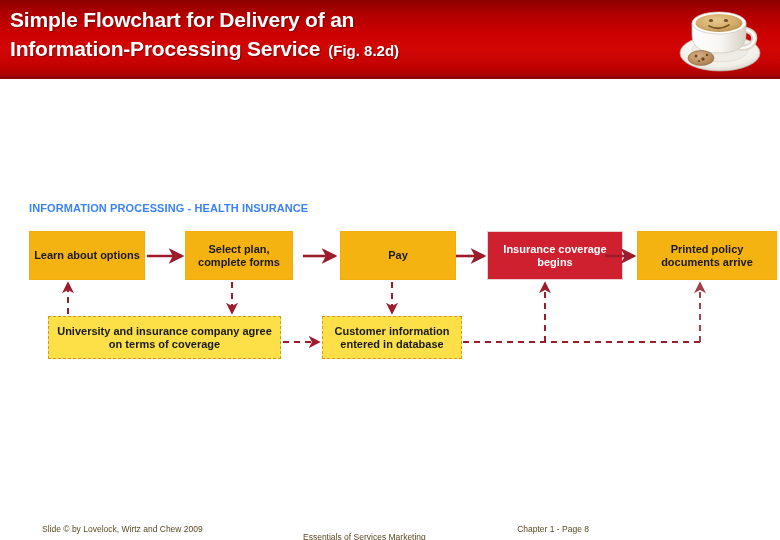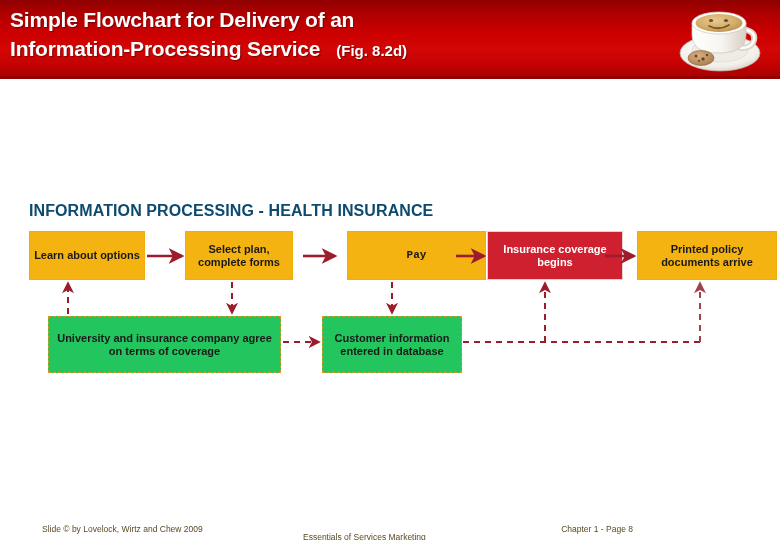--- a/index.html
+++ b/index.html
@@ -69,23 +69,23 @@
     position: absolute;
     left: 0;
     top: 190px;
     width: 780px;
     height: 190px;
   }
   #figure-title {
     position: absolute;
     left: 29px;
     top: 12px;
-    font-size: 16px;
-    font-weight: bold;
-    color: #0c4a6e;
+    font-size: 11px;
+    font-weight: bold;
+    color: #3b82f6;
     letter-spacing: .1px;
     font-stretch: condensed;
     white-space: nowrap;
   }
 
   .node {
     position: absolute;
     box-sizing: border-box;
     display: flex;
     align-items: center;
@@ -102,61 +102,60 @@
     border: 1px solid #f0ad0b;
     height: 49px;
   }
   .node-highlight {
     background: #cf2030;
     color: #ffffff;
     border: 1px solid #e8cfd0;
     height: 49px;
   }
   .node-bottom {
-    background: #22c55e;
+    background: #fde047;
     color: #1a1a1a;
     border: 1px dashed #cf9c22;
-    height: 57px;
+    height: 43px;
   }
 
   
   #connectors {
     position: absolute;
     left: 0; top: 0;
     width: 780px; height: 190px;
     pointer-events: none;
   }
 
   
   #slide-footer {
     position: absolute;
     left: 0;
     top: 505px;
     width: 619px;
     height: 35px;
-    padding-left: 36px;
   }
   .footer-text {
     position: absolute;
     font-size: 8.5px;
     color: #5a4a24;
     white-space: nowrap;
   }
   #footer-left  { left: 42px;  top: 19px; }
   #footer-center{ left: 303px; top: 19px; margin-top: 8px; }
-  #footer-right { right: 22px; top: 19px; }
+  #footer-right { right: 30px; top: 19px; }
 </style>
 </head>
 <body>
 
 <div id="slide-header">
 
   <div id="title-block">
     <div class="title-line">Simple Flowchart for Delivery of an</div>
-    <div class="title-line" style="display:flex; align-items:baseline; gap:16px;">
+    <div class="title-line" style="display:flex; align-items:baseline; gap:8px;">
       <span>Information-Processing Service</span>
       <span class="title-fig">(Fig. 8.2d)</span>
     </div>
   </div>
 
   <svg id="coffee-cup" viewBox="0 0 104 76" xmlns="http://www.w3.org/2000/svg">
     <defs>
       <radialGradient id="saucerG" cx="45%" cy="35%" r="75%">
         <stop offset="0%" stop-color="#ffffff"></stop>
         <stop offset="70%" stop-color="#f2efe9"></stop>
@@ -202,21 +201,21 @@
 </div>
 
 <div id="figure">
 
   <div id="figure-title">INFORMATION PROCESSING - HEALTH INSURANCE</div>
 
   <div class="node node-top" style="left:29px; top:41px; width:116px;">Learn about options</div>
 
   <div class="node node-top" style="left:185px; top:41px; width:108px;">Select plan, complete forms</div>
 
-  <div class="node node-top" style="left:347px; top:41px; width:139px;font-family:Liberation Mono, monospace;">Pay</div>
+  <div class="node node-top" style="left:340px; top:41px; width:116px;">Pay</div>
 
   <div class="node node-highlight" style="left:487px; top:41px; width:136px;">Insurance coverage begins</div>
 
   <div class="node node-top" style="left:637px; top:41px; width:140px;">Printed policy documents arrive</div>
 
   <div class="node node-bottom" style="left:48px; top:126px; width:233px;">University and insurance company agree on terms of coverage</div>
 
   <div class="node node-bottom" style="left:322px; top:126px; width:140px;">Customer information entered in database</div>
 
   <svg id="connectors" viewBox="0 0 780 190" xmlns="http://www.w3.org/2000/svg">

